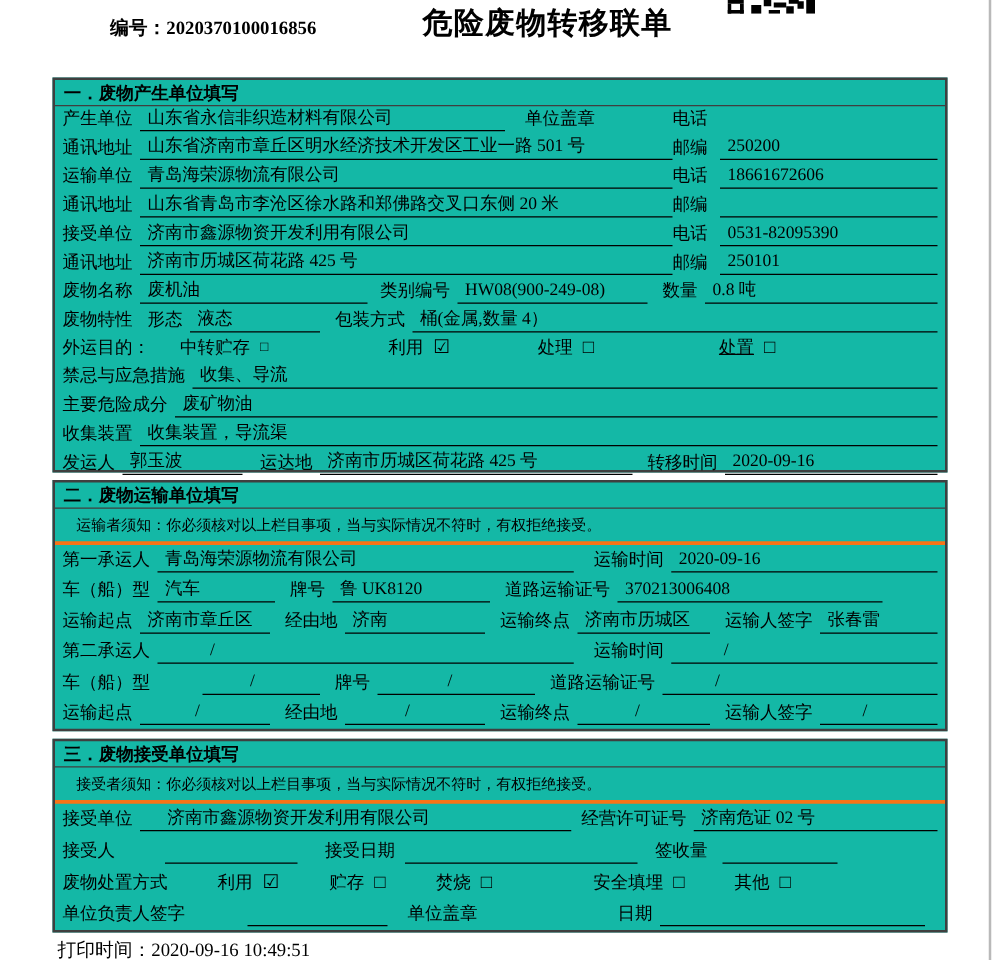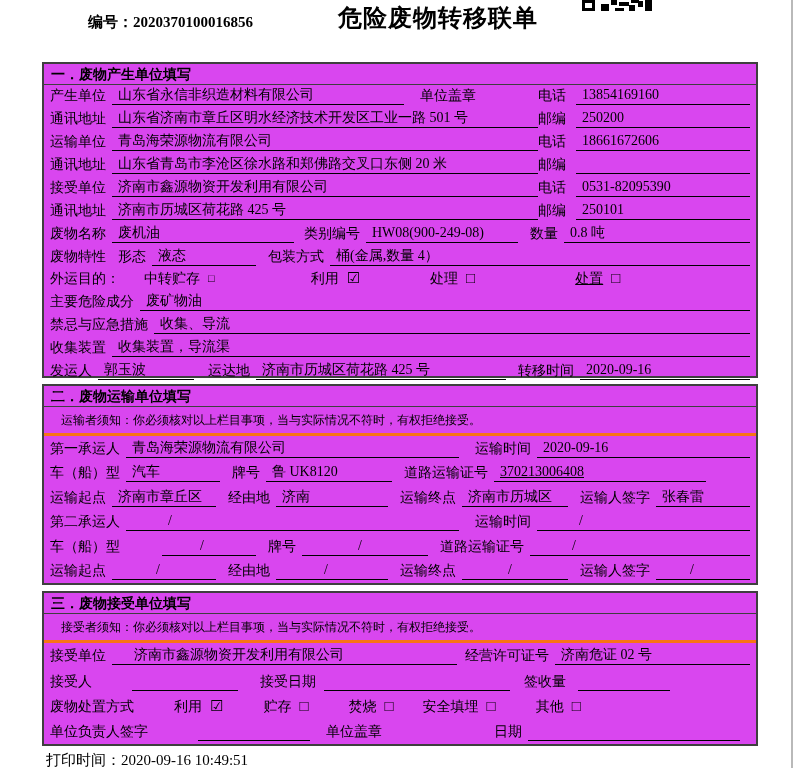--- a/index.html
+++ b/index.html
@@ -7,21 +7,21 @@
   body { font-family:"Liberation Serif", serif; color:#000; position:relative; overflow:hidden; }
   .edge-right { position:absolute; top:0; bottom:0; right:3px; width:2px; background:#b9b9b9; }
 
   
   .serial { position:absolute; left:88px; top:13px; font-size:15px; white-space:nowrap;font-weight:bold; }
   .doc-title { position:absolute; left:80px; right:0; top:2px; text-align:center;
                font-family:"Liberation Sans", sans-serif; font-weight:bold; font-size:24px; letter-spacing:1px; }
   .qr { position:absolute; left:582px; top:0; width:70px; height:11px; }
 
   
-  .sec { position:absolute; left:42px; width:716px; border:2px solid #3f3f3f; display:flex; flex-direction:column; background:#d946ef; }
+  .sec { position:absolute; left:42px; width:716px; border:2px solid #3f3f3f; display:flex; flex-direction:column; background:#14b8a6; }
   .sec1 { top:62px;  height:316px; }
   .sec2 { top:384px; height:201px; }
   .sec3 { top:591px; height:155px; }
   .sec-title { flex:0 0 21px; border-bottom:1px solid #3f3f3f; font-family:"Liberation Sans", sans-serif;
                font-weight:bold; font-size:14px; line-height:20px; padding-left:7px; }
   .notice { flex:0 0 29px; border-bottom:3px solid #f97316; font-size:12px; display:flex; align-items:center; padding-left:17px; }
   .body { flex:1; display:flex; flex-direction:column; }
 
   
   .row { flex:1; display:flex; align-items:flex-end; padding:0 6px 3px 6px; font-size:14px; }
@@ -32,28 +32,28 @@
   .seal { flex:1 1 auto; padding-left:16px; white-space:nowrap; line-height:19px; }
   .rcol { flex:0 0 212px; display:flex; align-items:flex-end; }
   .rcol .lbl { margin-right:4px; }
   .sp { flex:1 1 auto; }           
   .sv { padding-left:42px; }       
 
   .ml8{margin-left:8px;} .ml10{margin-left:10px;} .ml12{margin-left:12px;} .ml14{margin-left:14px;}
   .ml16{margin-left:16px;} .ml22{margin-left:22px;} .ml40{margin-left:40px!important;}
   .ml50{margin-left:50px!important;} .ml112{margin-left:112px;}
   .w94{width:94px;} .w96{width:96px;} .w104{width:104px;} .w106{width:106px;} .w112{width:112px;}
-  .w126{width:126px;} .w152{width:152px;} .w182{width:182px;} .w186{width:186px;} .w212{width:212px;text-decoration:underline;}
+  .w126{width:126px;} .w152{width:152px;} .w182{width:182px;} .w186{width:186px;} .w212{width:212px;}
   .w250{width:250px;} .w292{width:292px;} .w333{width:333px;} .w345{width:345px;} .w92{width:92px;}
 
   .optrow .lbl { margin-right:0; }
   .cb { margin-left:8px; font-size:15px; line-height:19px; }
   .cbs { margin-left:8px; font-size:11px; line-height:19px; }
   .o-ml24{margin-left:24px;} .o-ml96{margin-left:96px;} .o-ml70{margin-left:70px;} .o-ml100{margin-left:100px;text-decoration:underline;}
-  .d-ml40{margin-left:40px;} .d-ml42{margin-left:42px;} .d-ml55{margin-left:29px;}
+  .d-ml40{margin-left:40px;} .d-ml42{margin-left:42px;} .d-ml55{margin-left:81px;}
 
   .print-time { position:absolute; left:46px; top:751px; font-size:15px; white-space:nowrap; }
 </style>
 </head>
 <body>
 
 <div class="edge-right"></div>
 
 <div class="serial"><span>编号：</span><span>2020370100016856</span></div>
 <div class="doc-title">危险废物转移联单</div>
@@ -76,21 +76,20 @@
 
 <div class="sec sec1">
   <div class="sec-title">一．废物产生单位填写</div>
   <div class="body">
     <div class="row">
       <span class="lbl">产生单位</span>
       <span class="val w292">山东省永信非织造材料有限公司</span>
       <span class="seal">单位盖章</span>
       <span class="rcol">
           <span class="lbl">电话</span>
-          <span class="val grow">13854169160</span>
         </span>
     </div>
     <div class="row">
       <span class="lbl">通讯地址</span>
       <span class="val grow">山东省济南市章丘区明水经济技术开发区工业一路 501 号</span>
       <span class="rcol">
           <span class="lbl">邮编</span>
           <span class="val grow">250200</span>
         </span>
     </div>
@@ -146,26 +145,26 @@
       <span class="lbl o-ml24">中转贮存</span>
         <span class="cbs">□</span>
       <span class="lbl o-ml96">利用</span>
         <span class="cb">☑</span>
       <span class="lbl o-ml70">处理</span>
         <span class="cb">□</span>
       <span class="lbl o-ml100">处置</span>
         <span class="cb">□</span>
     </div>
     <div class="row">
+      <span class="lbl">禁忌与应急措施</span>
+      <span class="val grow">收集、导流</span>
+    </div>
+    <div class="row">
       <span class="lbl">主要危险成分</span>
       <span class="val grow">废矿物油</span>
-    </div>
-    <div class="row">
-      <span class="lbl">禁忌与应急措施</span>
-      <span class="val grow">收集、导流</span>
     </div>
     <div class="row">
       <span class="lbl">收集装置</span>
       <span class="val grow">收集装置，导流渠</span>
     </div>
     <div class="row">
       <span class="lbl">发运人</span>
       <span class="val w96">郭玉波</span>
       <span class="lbl ml14">运达地</span>
       <span class="val w250">济南市历城区荷花路 425 号</span>

